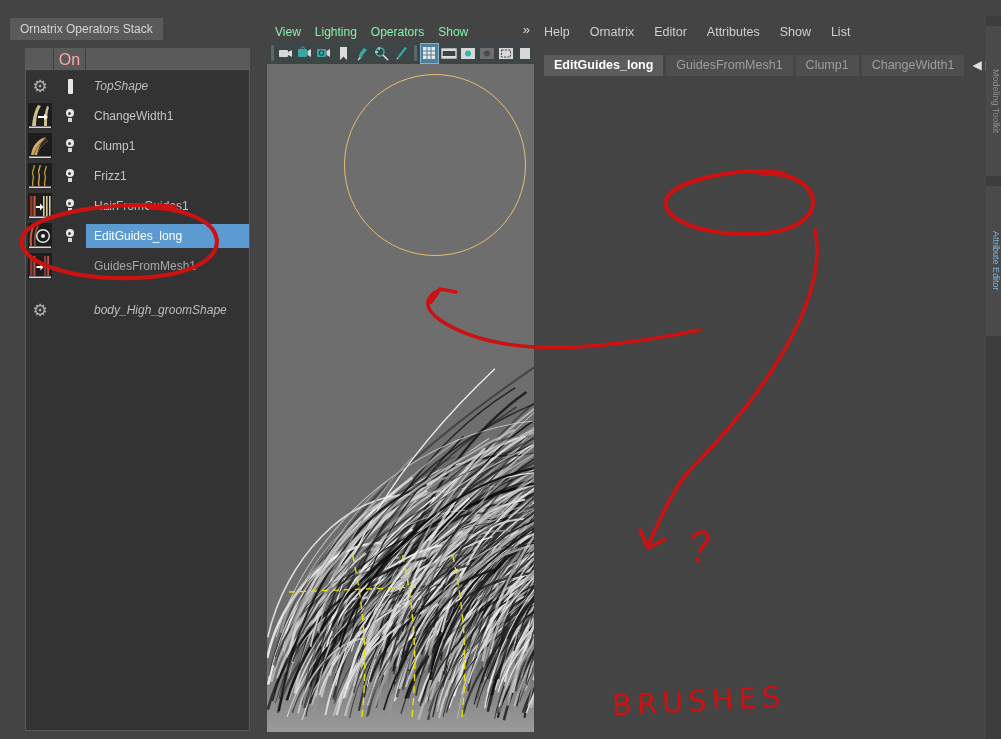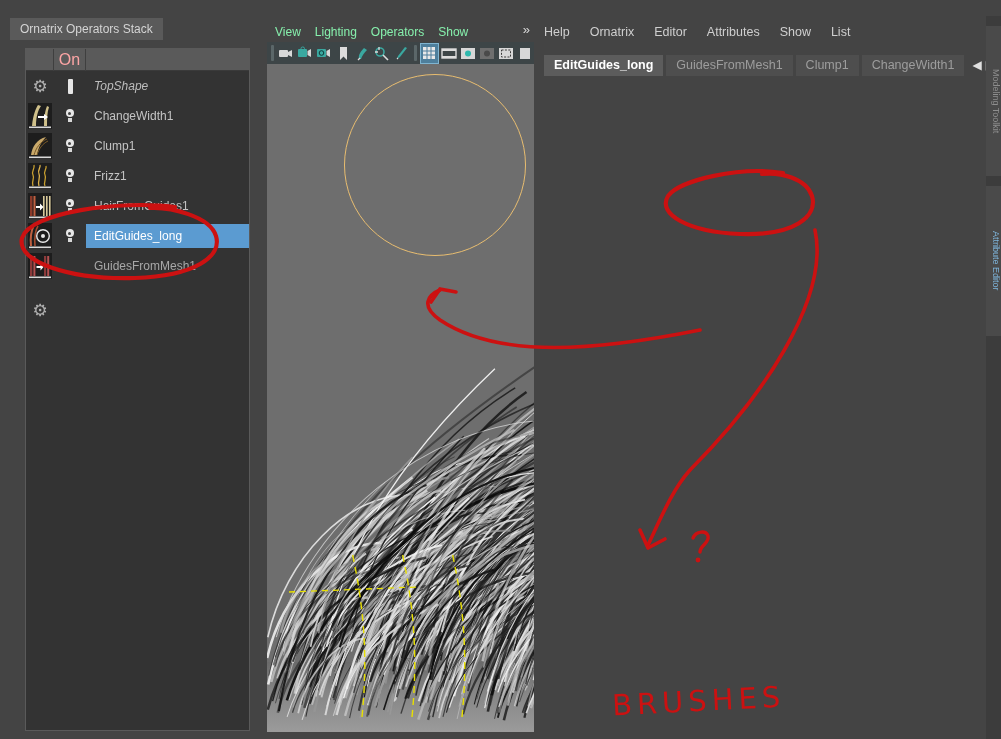--- a/index.html
+++ b/index.html
@@ -316,20 +316,21 @@
         </div>
         <div class="op-on"></div>
         <div class="op-name">GuidesFromMesh1</div>
       </div>
 
       <div class="op-row" style="margin-top:14px">
         <div class="op-icon">
             <span class="gear">⚙</span>
           </div>
         <div class="op-on"></div>
+        <div class="op-name italic">body_High_groomShape</div>
       </div>
     </div>
   </div>
 
   <div id="viewport-panel">
     <div id="vp-menubar">
       <span class="mi">View</span>
       <span class="mi">Lighting</span>
       <span class="mi">Operators</span>
       <span class="mi">Show</span>

